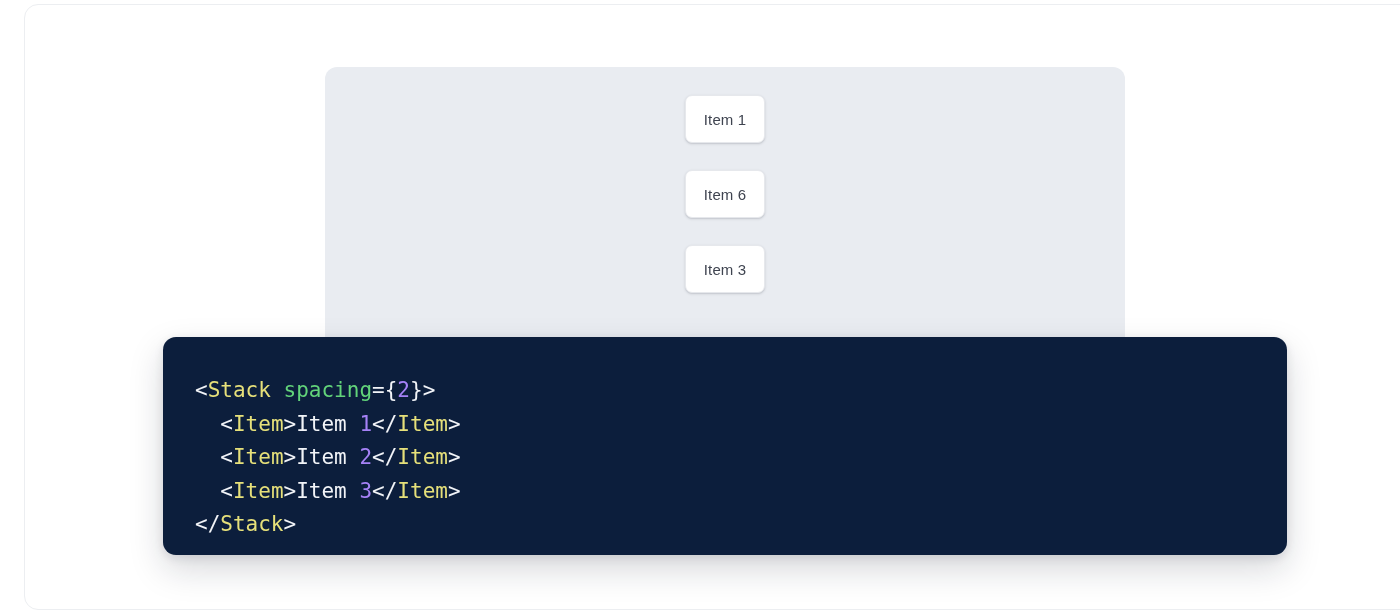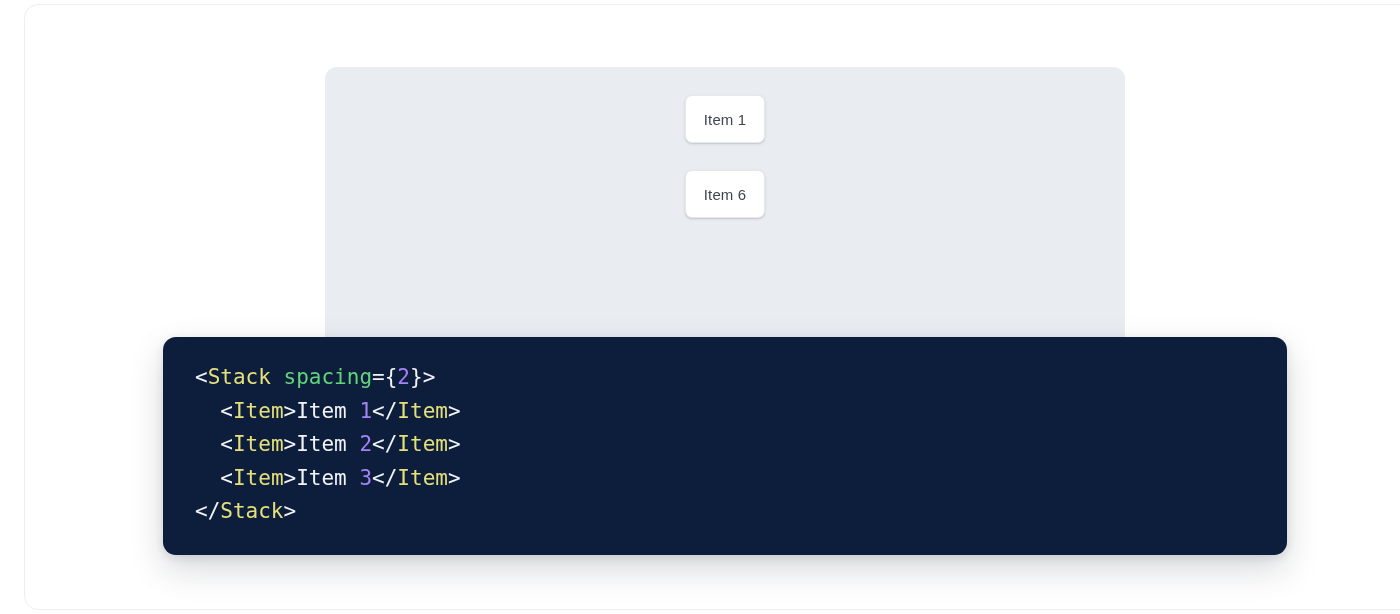--- a/index.html
+++ b/index.html
@@ -76,21 +76,21 @@
   
   .code-block {
     position: absolute;
     left: 138px;
     top: 332px;
     width: 1124px;
     height: 218px;
     background: #0c1e3c;
     border-radius: 13px;
     box-shadow: 0 14px 34px rgba(15, 23, 42, 0.17), 0 3px 10px rgba(15, 23, 42, 0.10);
-    padding: 24px 32px;
+    padding: 37px 32px;
     overflow: hidden;
   }
 
   .code-pre {
     margin: 0;
     font-family: "DejaVu Sans Mono", "Liberation Mono", monospace;
     font-size: 21px;
     line-height: 33.6px;
     color: #f4f6fb;
     white-space: pre;
@@ -115,20 +115,23 @@
 
     <div class="preview-panel">
       <div class="stack" id="stack-container" style="gap: 27px;">
 
       <div class="stack-item">
             <span>Item 1</span>
           </div>
           <div class="stack-item">
             <span>Item 6</span>
           </div>
+          <div class="stack-item">
+            <span>Item 3</span>
+          </div>
         </div>
     </div>
 
     <div class="code-block">
       <pre class="code-pre" id="code-pre"><span class="code-line"><span class="tok-punct">&lt;</span><span class="tok-tag">Stack</span><span class="tok-text"> </span><span class="tok-attr">spacing</span><span class="tok-punct">=</span><span class="tok-punct">{</span><span class="tok-number">2</span><span class="tok-punct">}</span><span class="tok-punct">&gt;</span></span><span class="code-line"><span class="tok-text">  </span><span class="tok-punct">&lt;</span><span class="tok-tag">Item</span><span class="tok-punct">&gt;</span><span class="tok-text">Item </span><span class="tok-number">1</span><span class="tok-punct">&lt;/</span><span class="tok-tag">Item</span><span class="tok-punct">&gt;</span></span><span class="code-line"><span class="tok-text">  </span><span class="tok-punct">&lt;</span><span class="tok-tag">Item</span><span class="tok-punct">&gt;</span><span class="tok-text">Item </span><span class="tok-number">2</span><span class="tok-punct">&lt;/</span><span class="tok-tag">Item</span><span class="tok-punct">&gt;</span></span><span class="code-line"><span class="tok-text">  </span><span class="tok-punct">&lt;</span><span class="tok-tag">Item</span><span class="tok-punct">&gt;</span><span class="tok-text">Item </span><span class="tok-number">3</span><span class="tok-punct">&lt;/</span><span class="tok-tag">Item</span><span class="tok-punct">&gt;</span></span><span class="code-line"><span class="tok-punct">&lt;/</span><span class="tok-tag">Stack</span><span class="tok-punct">&gt;</span></span></pre>
     </div>
 
   </div>
 
 </div>

